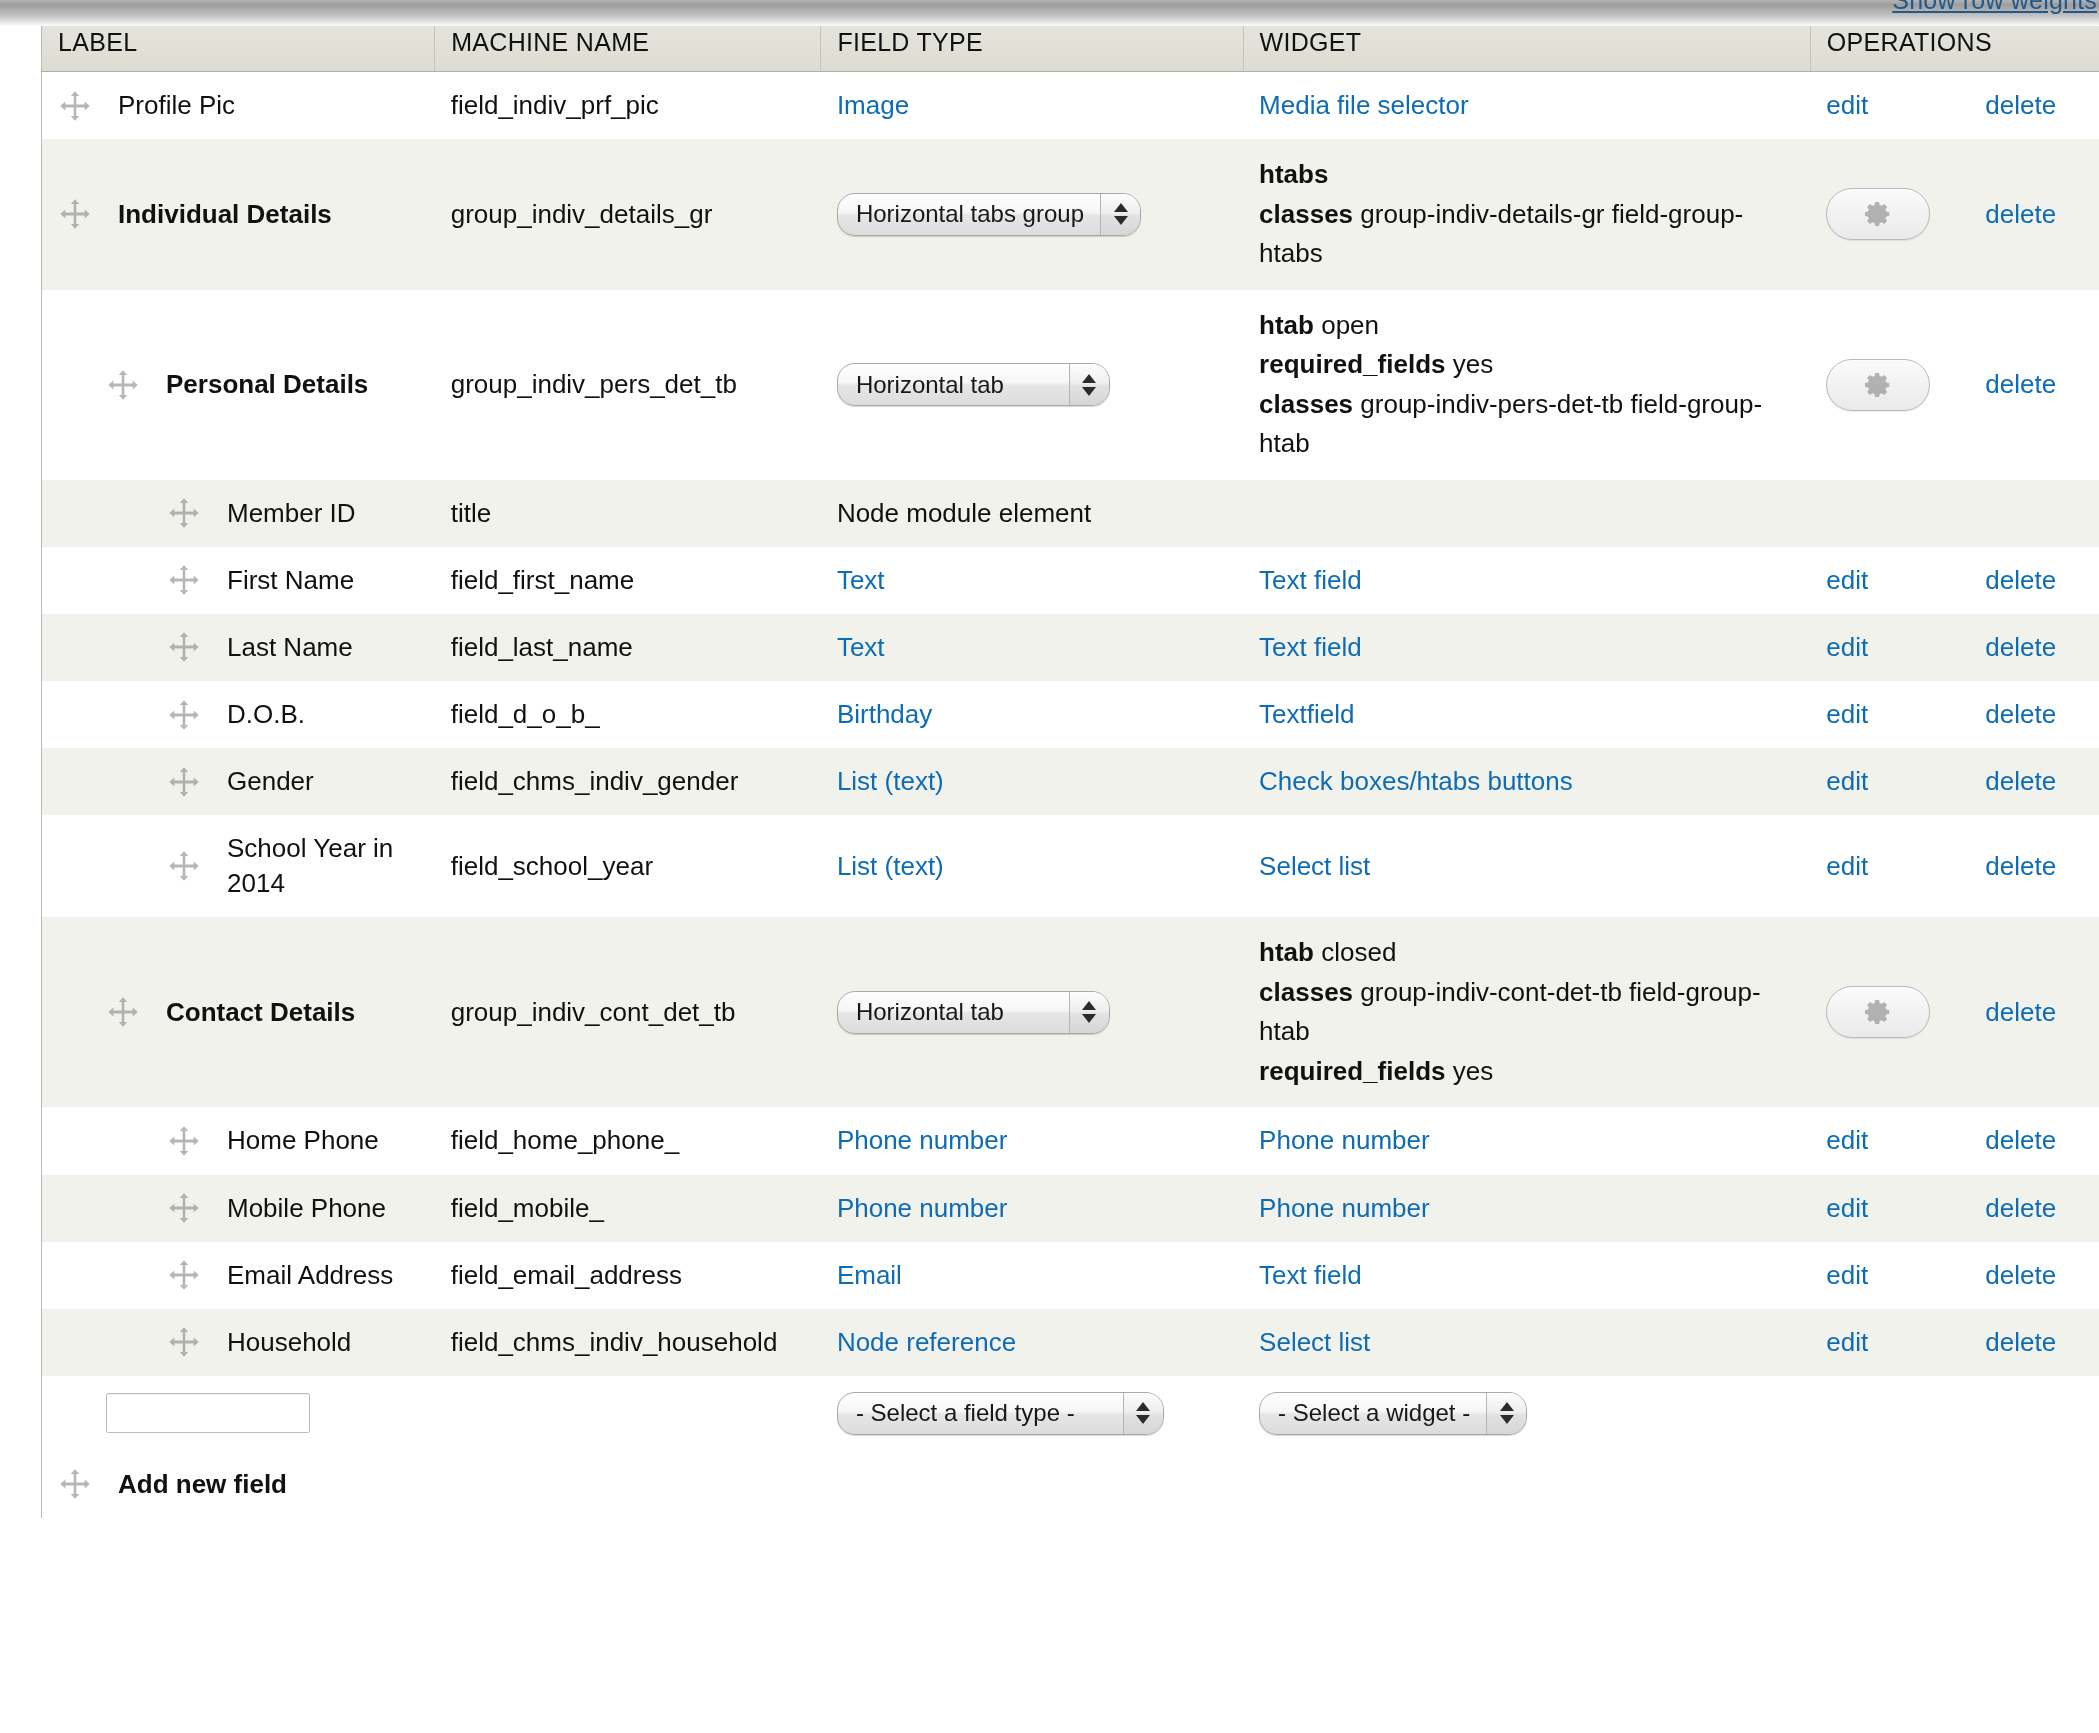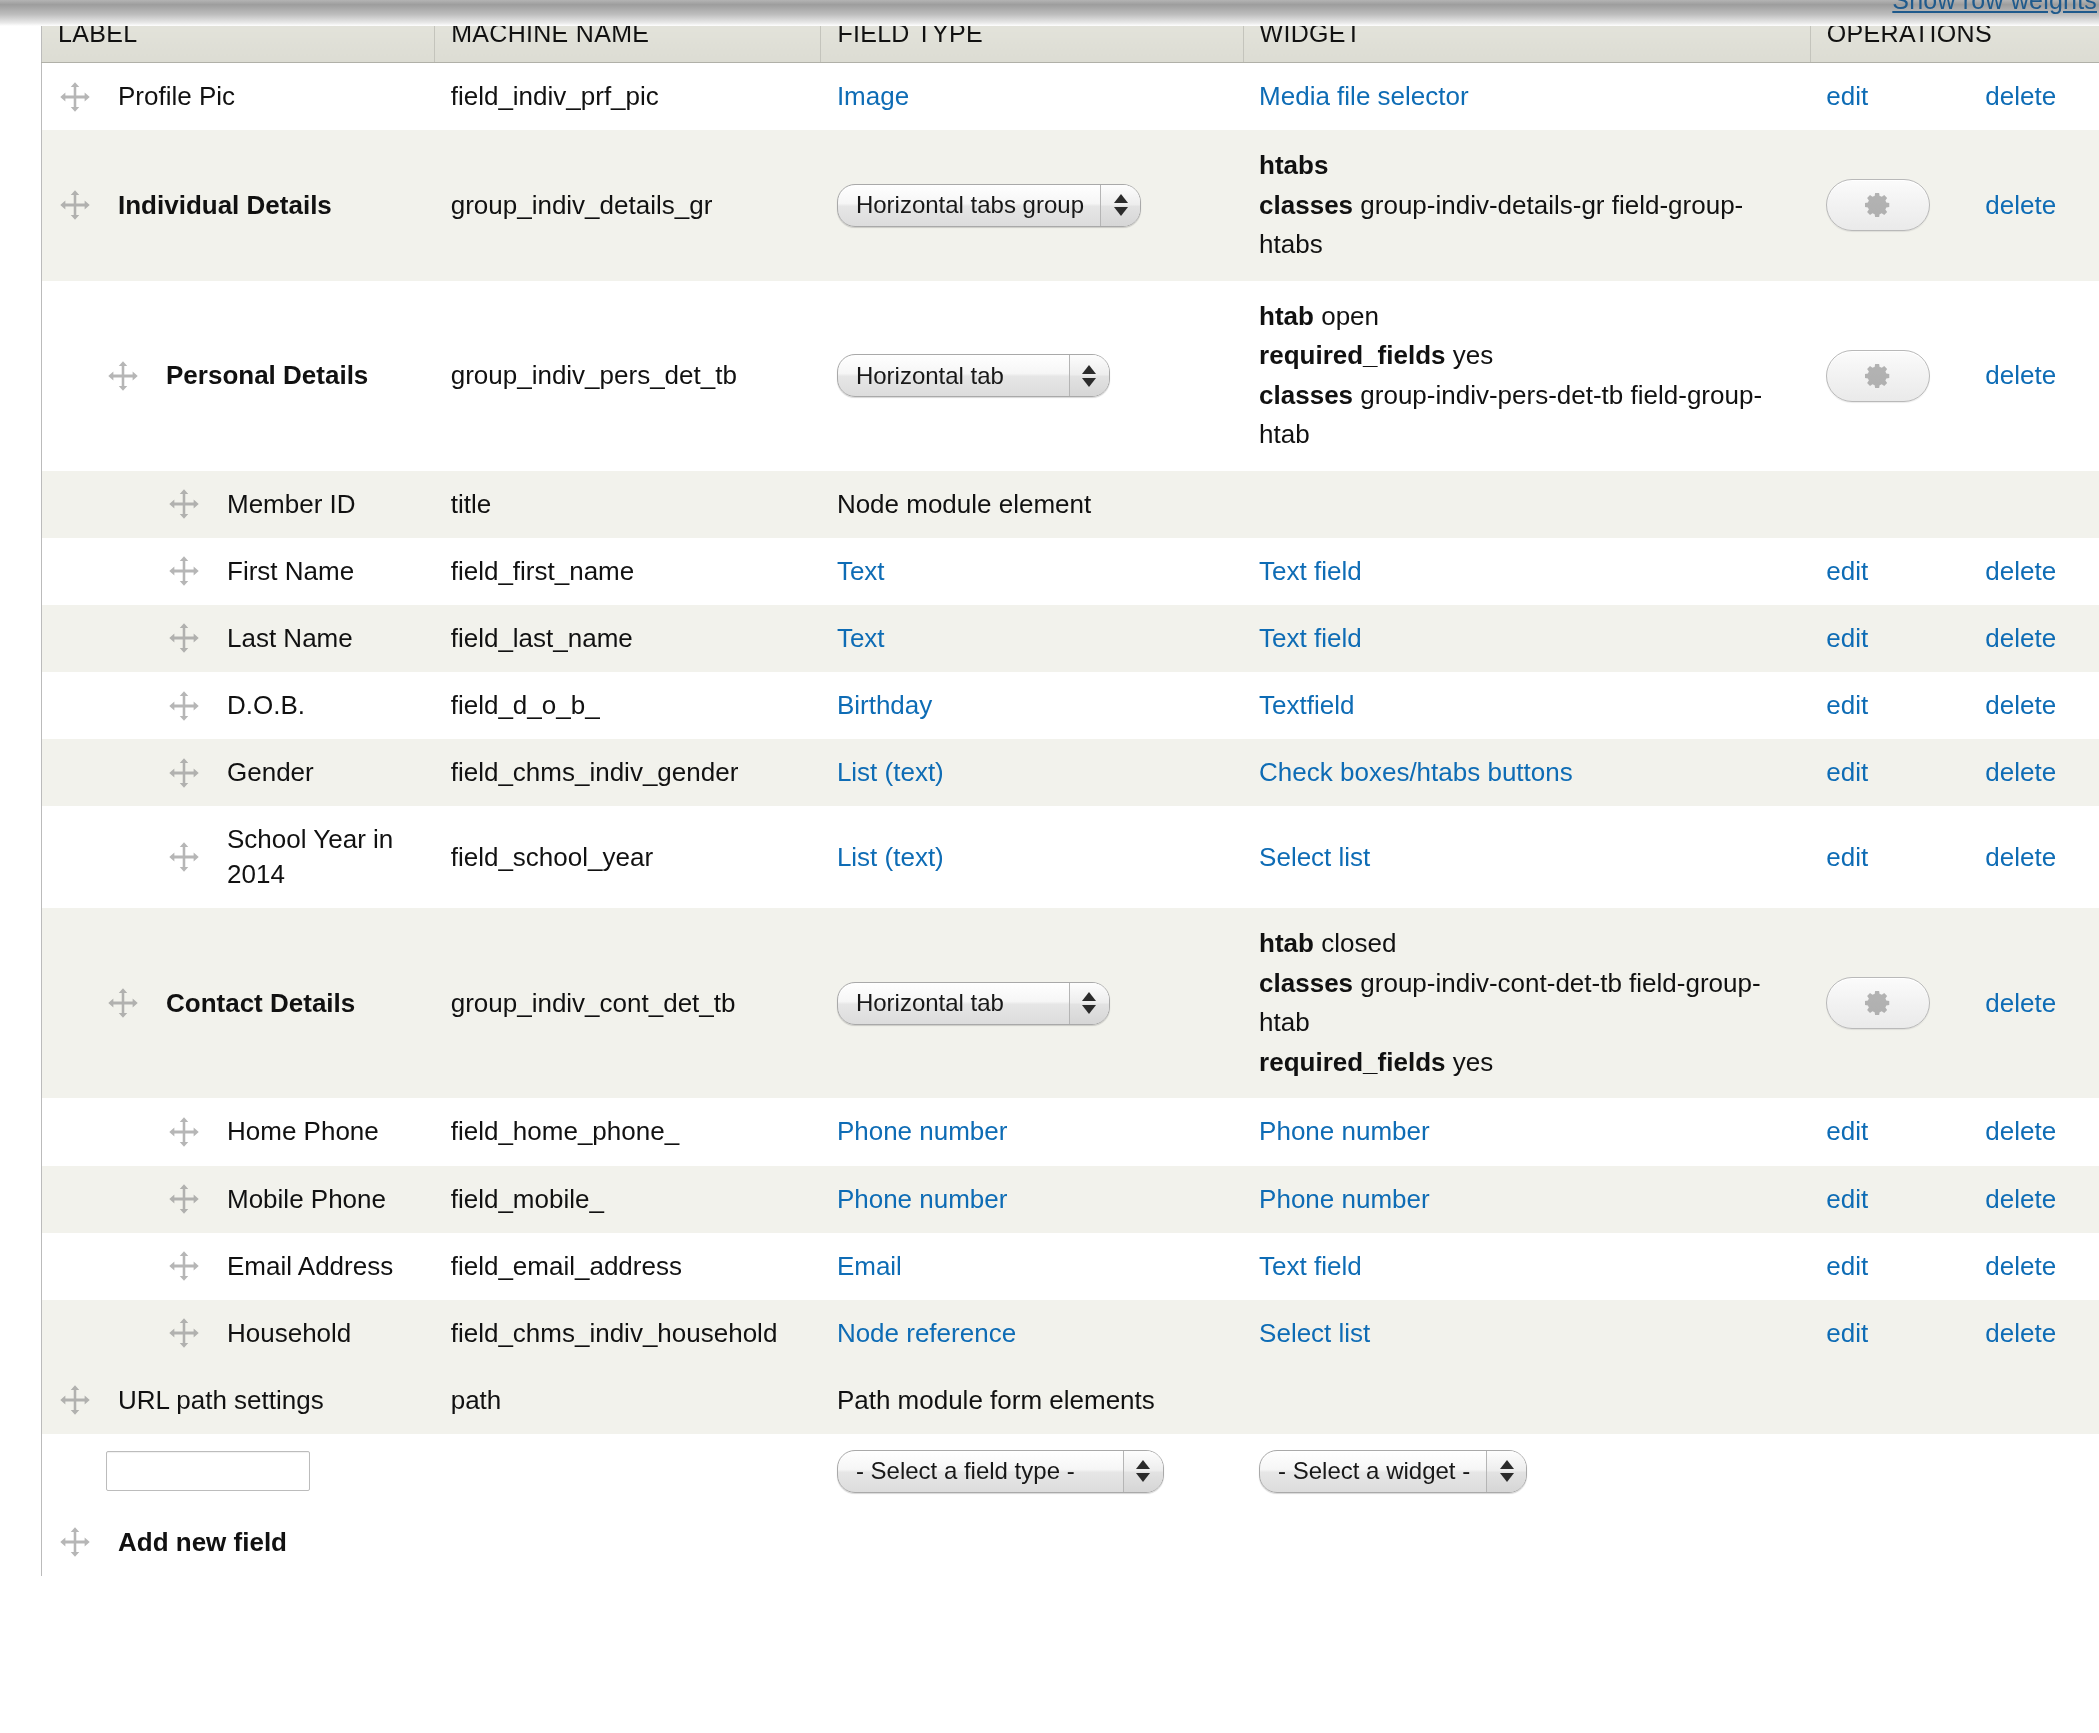--- a/index.html
+++ b/index.html
@@ -30,21 +30,21 @@
     font-size: 25px;
     color: #1f5a8c;
     letter-spacing: 0.2px;
     z-index: 41;
     white-space: nowrap;
     font-family: "Liberation Sans", sans-serif;
   }
 
   #page {
     position: absolute;
-    top: 4px; left: 0;
+    top: 13px; left: 0;
     width: 2099px;
   }
 
   table.fields {
     border-collapse: collapse;
     width: 2059px;
     margin-left: 41px;
     table-layout: fixed;
     border-left: 1px solid #bbbbbb;
     border-right: 1px solid #bbbbbb;
@@ -544,40 +544,20 @@
           <td><span>field_chms_indiv_household</span></td>
           <td><a class="lnk" href="#">Node reference</a></td>
           <td><a class="lnk" href="#">Select list</a></td>
           <td>
             <span class="ops-cell">
               <span class="op-edit"><a class="lnk" href="#">edit</a></span>
               <span class="op-delete"><a class="lnk" href="#">delete</a></span>
             </span>
           </td>
         </tr>
-        <tr class="even">
-          <td>
-            <span class="cell-label">
-              <span class="drag lvl-0">
-                <svg viewBox="0 0 24 24" aria-hidden="true">
-                  <path fill="#8a8a8a" d="M12 1.5 15 5h-2.1v5.9H18.8V8.8L22.4 12 18.8 15.2v-2.1h-5.9V19H15l-3 3.4L9 19h2.1v-5.9H5.2v2.1L1.6 12 5.2 8.8v2.1h5.9V5H9z"></path>
-                </svg>
-              </span>
-              <span class="label-text">URL path settings</span>
-            </span>
-          </td>
-          <td><span>path</span></td>
-          <td><span>Path module form elements</span></td>
-          <td></td>
-          <td>
-            <span class="ops-cell">
-              <span class="op-edit"></span>
-            </span>
-          </td>
-        </tr>
         <tr class="odd">
           <td>
             <div style="margin-left:48px"><input class="new-name-input" type="text" value="" style=""></div>
           </td>
           <td></td>
           <td><span class="aqua-select sel-ftype">
               <span class="sel-text">- Select a field type -</span>
               <span class="sel-arrows">
                 <span class="tri-up"></span>
                 <span class="tri-dn"></span>

